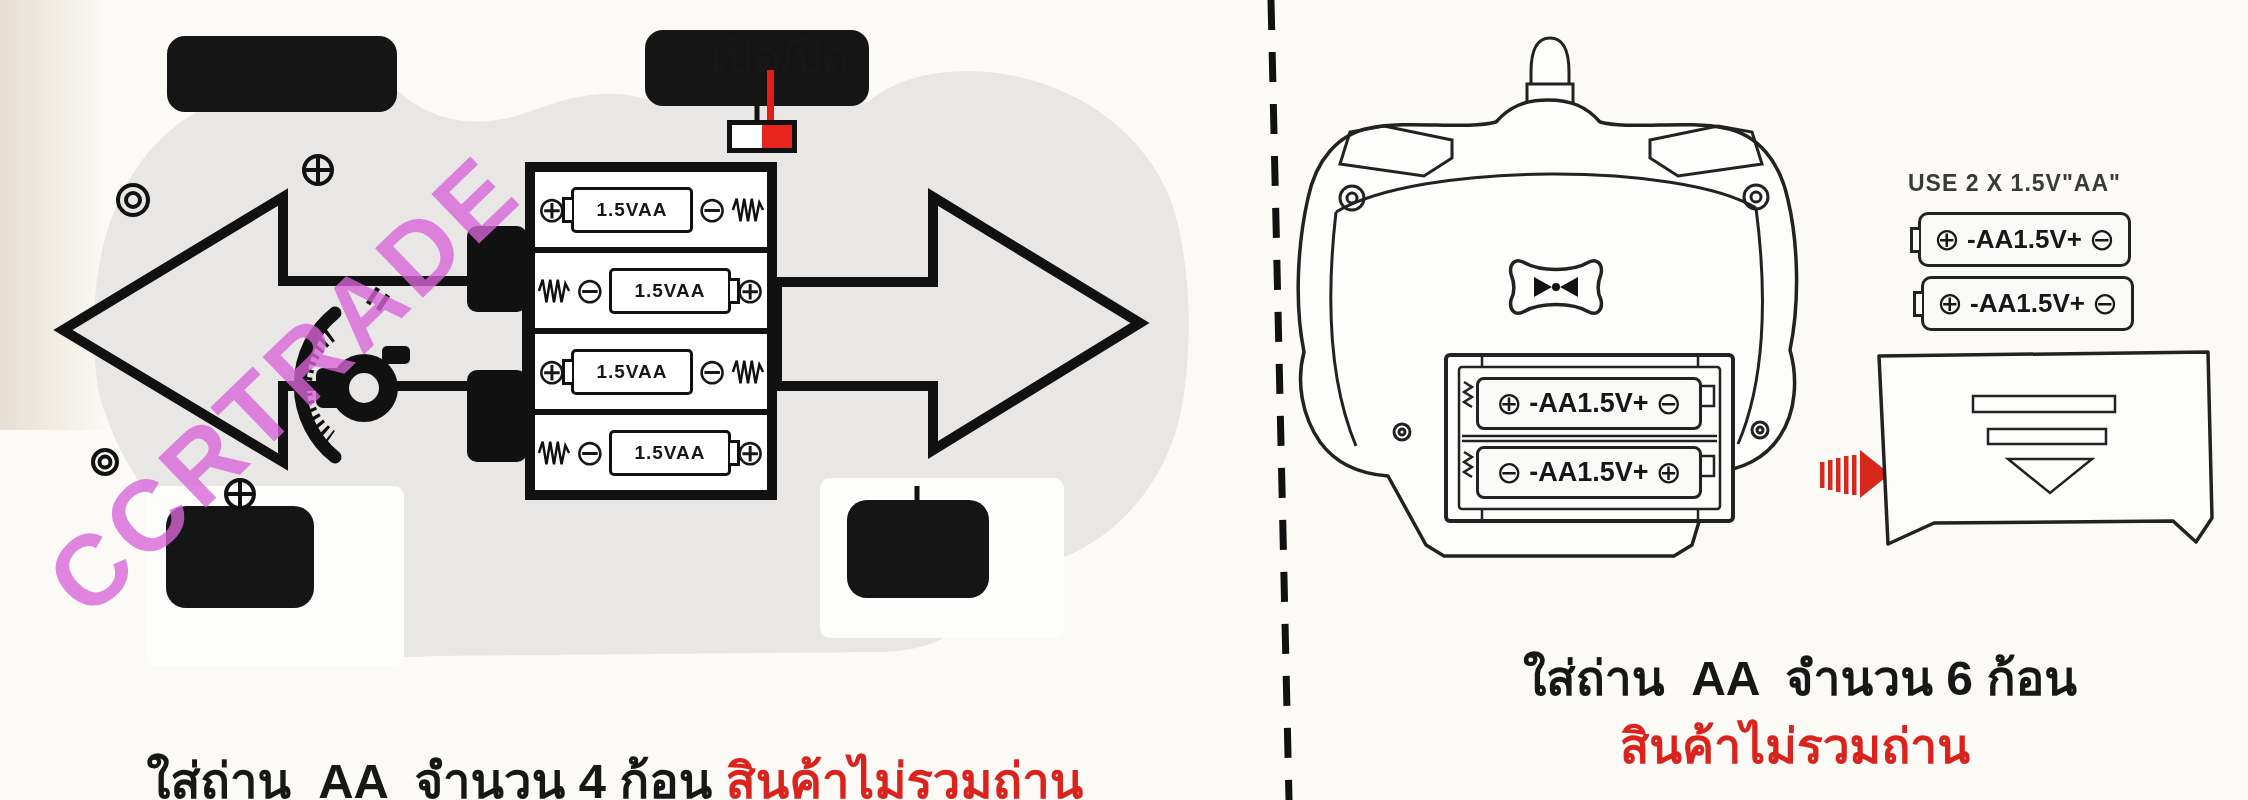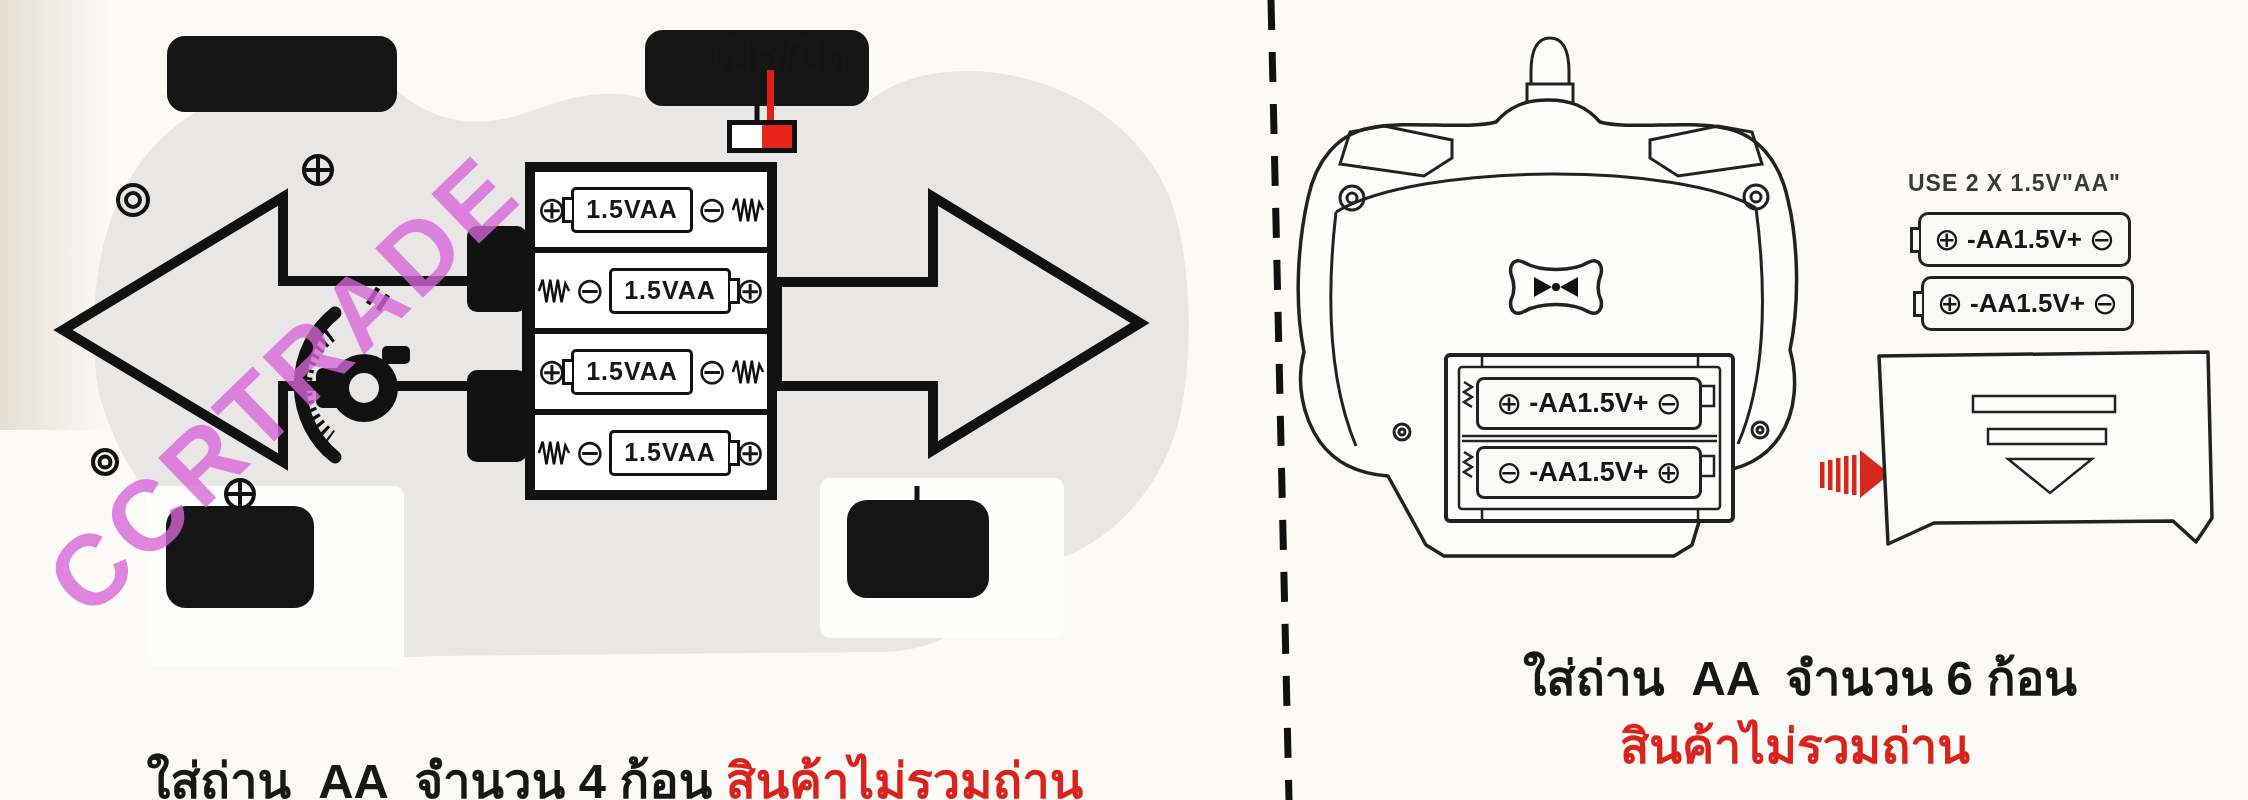--- a/index.html
+++ b/index.html
@@ -19,21 +19,21 @@
   .sw-on{flex:1;background:#e8251d;}
   
   .battery-box{position:absolute;left:525px;top:162px;width:252px;height:338px;
        border:10px solid #111;box-sizing:border-box;background:#fff;
        display:flex;flex-direction:column;}
   .slot{height:75px;display:flex;align-items:center;justify-content:center;gap:4px;}
   .slot-divider{height:6px;background:#111;}
   .term{font-size:36px;line-height:1;font-weight:normal;}
   .pill{position:relative;width:122px;height:46px;border:3px solid #111;border-radius:5px;
        box-sizing:border-box;display:flex;align-items:center;justify-content:center;
-       font-size:25px;font-weight:bold;letter-spacing:1px;background:#fff;}
+       font-size:19px;font-weight:bold;letter-spacing:1px;background:#fff;}
   .nub-left::before,.nub-right::before{content:"";position:absolute;top:50%;
        transform:translateY(-50%);width:7px;height:20px;background:#fff;border:3px solid #111;}
   .nub-left::before{left:-12px;border-right:none;}
   .nub-right::before{right:-12px;border-left:none;}
   .spring{flex:0 0 auto;}
   
   .watermark{position:absolute;left:55px;top:510px;font-size:100px;font-weight:bold;
        color:#d965d9;opacity:.78;letter-spacing:6px;transform:rotate(-44deg);
        transform-origin:40px 60px;white-space:pre;}
   

